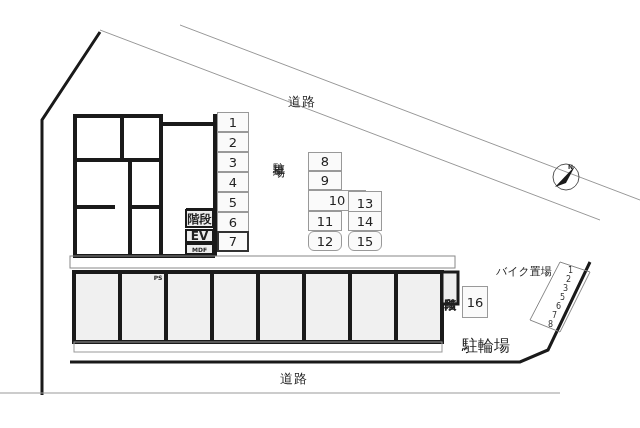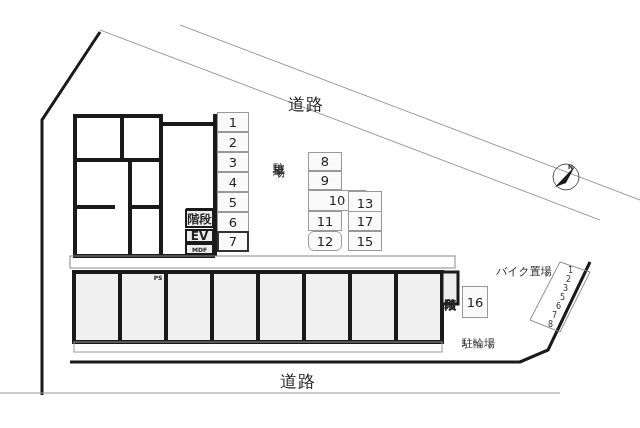--- a/index.html
+++ b/index.html
@@ -1,19 +1,19 @@
 <!DOCTYPE html>
 <html><head>
 <meta charset="utf-8">
 <style>
   html,body{margin:0;padding:0;background:#fff;}
   body{width:640px;height:428px;position:relative;overflow:hidden;font-family:"DejaVu Sans",sans-serif;color:#222;}
   #plan{position:absolute;left:0;top:0;width:640px;height:428px;}
   .lbl{position:absolute;font-size:13px;color:#222;white-space:nowrap;}
-  .road{font-size:17px;letter-spacing:1px;text-align:right;}
+  .road{font-size:13px;letter-spacing:1px;text-align:right;}
   .vert{writing-mode:vertical-rl;font-size:12px;letter-spacing:2px;}
   .slot{position:absolute;border:1px solid #999;background:#fafafa;font-size:13px;display:flex;align-items:center;justify-content:center;box-sizing:border-box;}
   .slot.bold{border:2px solid #333;}
   .tiny{position:absolute;font-size:12px;font-weight:bold;display:flex;align-items:center;justify-content:center;color:#222;}
   .bike{position:absolute;font-size:8px;color:#333;}
 </style>
 </head>
 <body>
 
 <svg id="plan" viewBox="0 0 640 428" xmlns="http://www.w3.org/2000/svg">
@@ -64,21 +64,21 @@
     <polygon points="555,187 575,166 566,183" fill="#1a1a1a"></polygon>
   </g>
 
   <polygon points="560,262 590,272 560,332 530,320" fill="none" stroke="#888" stroke-width="1"></polygon>
 </svg>
 
 <div class="lbl road" style="left:288px;top:93px;">道路</div>
 <div class="lbl road" style="left:280px;top:370px;">道路</div>
 <div class="lbl vert" style="left:270px;top:152px;">駐車場</div>
 <div class="lbl" style="left:496px;top:264px;font-size:11px;">バイク置場</div>
-<div class="lbl" style="left:462px;top:336px;font-size:11px;">駐輪場</div>
+<div class="lbl" style="left:462px;top:336px;font-size:16px;">駐輪場</div>
 
 <div class="tiny" style="left:186px;top:211px;width:27px;height:16px;">階段</div>
 <div class="tiny" style="left:186px;top:230px;width:27px;height:12px;">EV</div>
 <div class="tiny" style="left:186px;top:244px;width:27px;height:10px;font-size:6px;">MDF</div>
 <div class="tiny" style="left:443px;top:274px;width:14px;height:28px;writing-mode:vertical-rl;">階段</div>
 <div class="tiny" style="left:152px;top:272px;width:12px;height:10px;font-size:6px;">PS</div>
 <div class="tiny" style="left:568px;top:163px;font-size:6px;">N</div>
 
 <div class="slot" style="left:217px;top:112px;width:32px;height:20px;">1</div>
 <div class="slot" style="left:217px;top:132px;width:32px;height:20px;">2</div>
@@ -88,22 +88,22 @@
 <div class="slot" style="left:217px;top:212px;width:32px;height:20px;">6</div>
 <div class="slot bold" style="left:217px;top:231px;width:32px;height:21px;">7</div>
 
 <div class="slot" style="left:308px;top:152px;width:34px;height:19px;">8</div>
 <div class="slot" style="left:308px;top:171px;width:34px;height:19px;">9</div>
 <div class="slot" style="left:308px;top:190px;width:58px;height:21px;">10</div>
 <div class="slot" style="left:308px;top:211px;width:34px;height:20px;">11</div>
 <div class="slot" style="left:308px;top:231px;width:34px;height:20px;border-radius:6px;">12</div>
 
 <div class="slot" style="left:348px;top:191px;width:34px;height:24px;">13</div>
-<div class="slot" style="left:348px;top:211px;width:34px;height:20px;">17</div>
-<div class="slot" style="left:348px;top:231px;width:34px;height:20px;">15</div>
+<div class="slot" style="left:348px;top:211px;width:34px;height:20px;">14</div>
+<div class="slot" style="left:348px;top:231px;width:34px;height:20px;border-radius:6px;">15</div>
 
 <div class="slot" style="left:462px;top:286px;width:26px;height:32px;text-align:center;">16</div>
 
 <div class="bike" style="left:568px;top:266px;">1</div>
 <div class="bike" style="left:566px;top:275px;">2</div>
 <div class="bike" style="left:563px;top:284px;">3</div>
 <div class="bike" style="left:560px;top:293px;">5</div>
 <div class="bike" style="left:556px;top:302px;">6</div>
 <div class="bike" style="left:552px;top:311px;">7</div>
 <div class="bike" style="left:548px;top:320px;">8</div>

